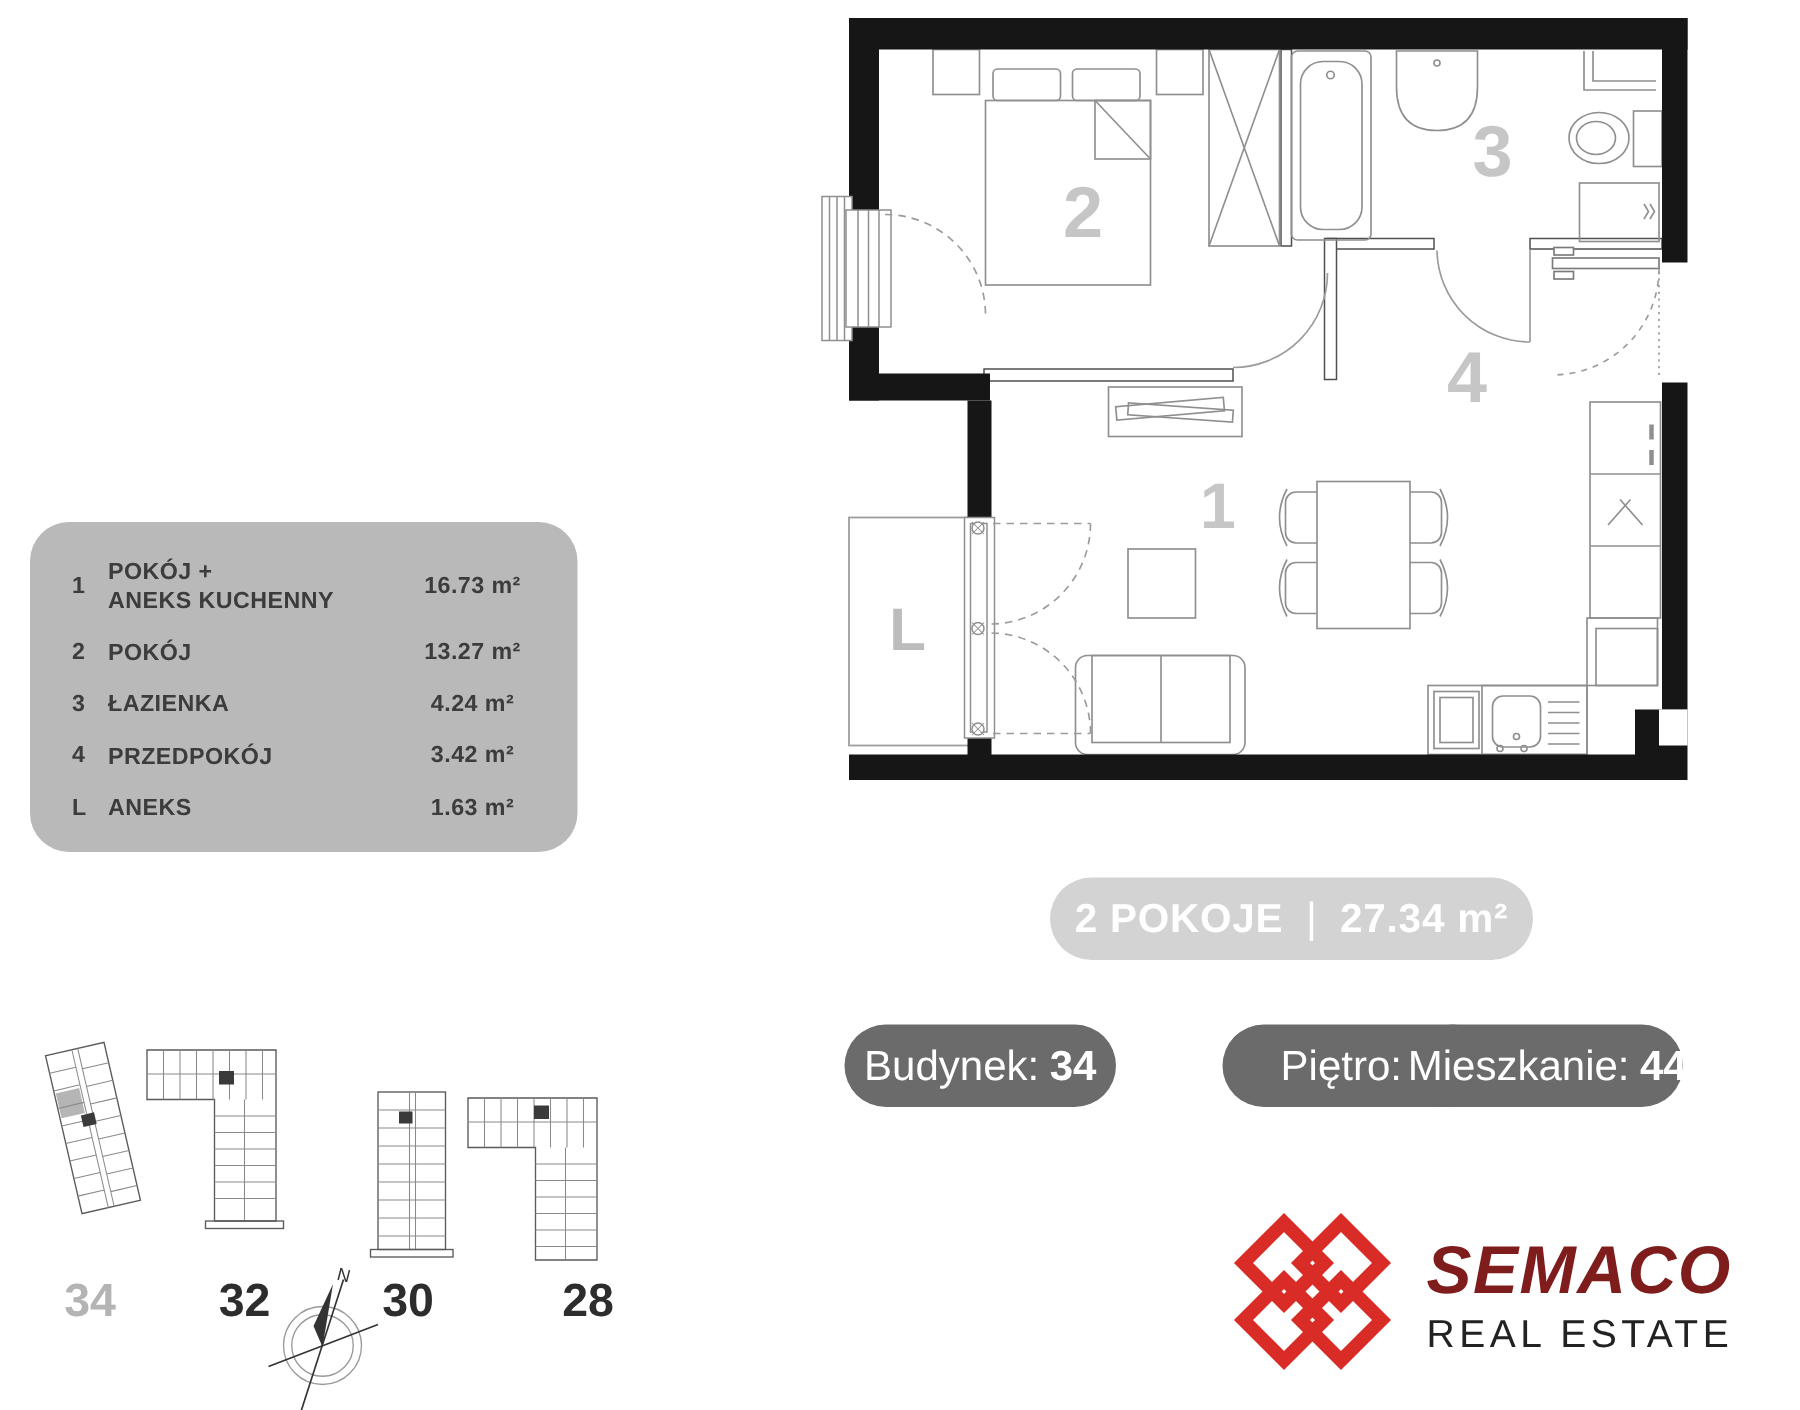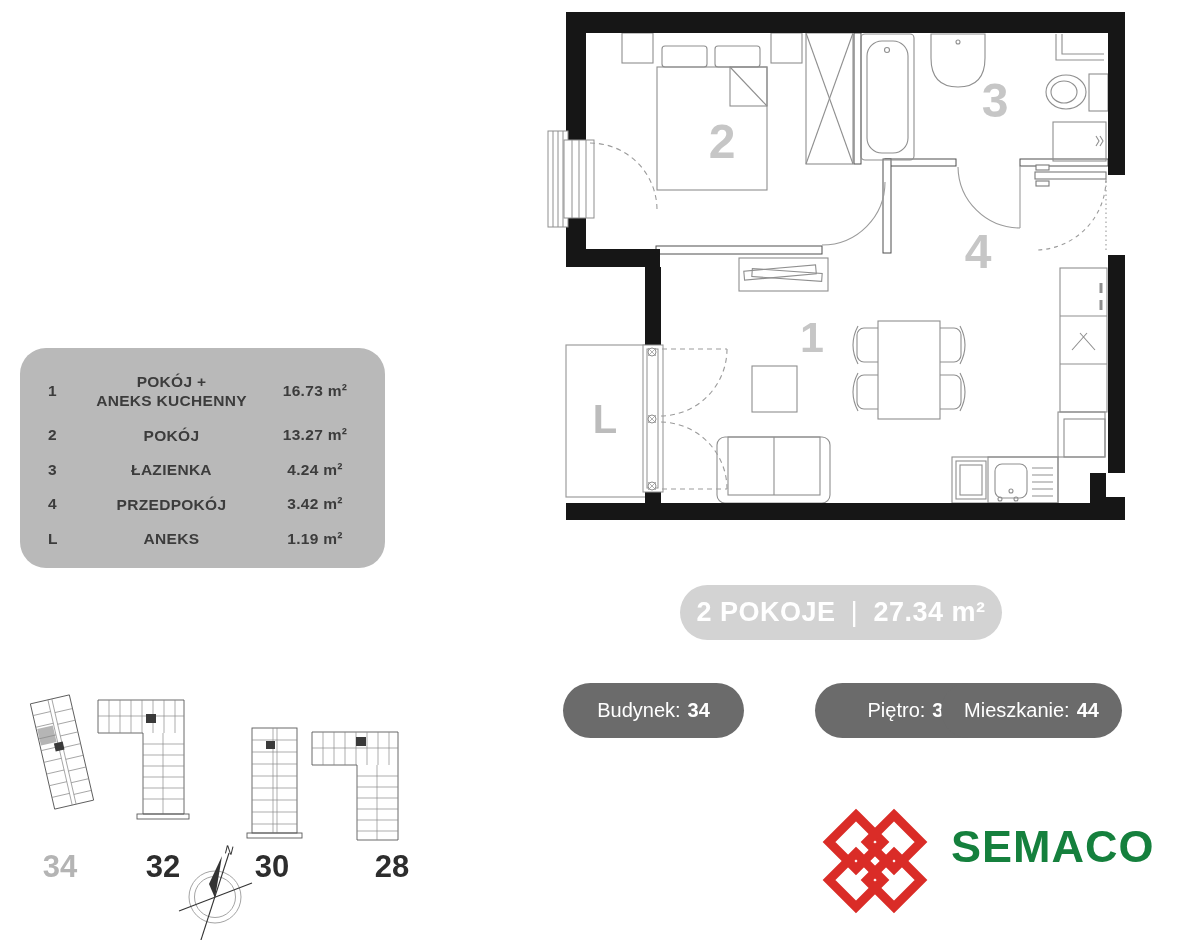--- a/index.html
+++ b/index.html
@@ -6,36 +6,36 @@
   body{width:1200px;height:940px;position:relative;overflow:hidden;
        font-family:"Liberation Sans",sans-serif;}
   svg{position:absolute;left:0;top:0;}
   
   .legend{position:absolute;left:20px;top:348px;width:365px;height:220px;
     background:#b9b9b9;border-radius:26px;box-sizing:border-box;
     padding:24px 22px 18px 22px;color:#3c3c3c;}
   .legend-row{display:grid;grid-template-columns:30px 1fr 92px;align-items:center;
     font-size:15.5px;font-weight:700;letter-spacing:.3px;margin-bottom:15px;}
   .legend-id{text-align:left;padding-left:6px;}
-  .legend-name{text-align:center;line-height:1.25;}
+  .legend-name{text-align:left;line-height:1.25;}
   .legend-area{text-align:center;padding-right:4px;font-weight:700;}
   
-  .area-badge{position:absolute;left:680px;top:585px;width:322px;height:55px;
+  .area-badge{position:absolute;left:700px;top:585px;width:322px;height:55px;
     background:#d3d3d3;border-radius:28px;display:flex;align-items:center;
     justify-content:center;gap:15px;color:#fff;font-weight:800;font-size:27px;
     letter-spacing:.5px;}
   .area-badge .sep{font-weight:400;font-size:28px;position:relative;top:-1px;}
   .info-badge{position:absolute;top:683px;width:181px;height:55px;background:#6b6b6b;
     border-radius:28px;display:flex;align-items:center;justify-content:center;gap:7px;
-    color:#fff;font-size:20px;font-weight:500;}
+    color:#fff;font-size:28px;font-weight:500;}
   .info-badge b{font-weight:800;}
   #badge-1{left:563px;} #badge-2{left:815px;} #badge-3{left:941px;}
   
   .logo-text{position:absolute;left:951px;top:824px;width:245px;}
-  .logo-name{font-size:45px;font-weight:900;color:#15803d;letter-spacing:1px;line-height:1;}
+  .logo-name{font-size:45px;font-weight:900;color:#7f1d1d;letter-spacing:1px;line-height:1;font-style:italic;}
   .logo-sub{font-size:26px;font-weight:400;color:#222;letter-spacing:3px;margin-top:5px;}
 </style>
 </head>
 <body>
 
 <svg width="1200" height="940" viewBox="0 0 1200 940">
 
   <g>
 
     <g stroke="#9d9d9d" fill="#fff" stroke-width="1.2">
@@ -291,21 +291,21 @@
     <div class="legend-name">
         <div>PRZEDPOKÓJ</div>
       </div>
     <div class="legend-area">3.42 m²</div>
   </div>
   <div class="legend-row">
     <div class="legend-id">L</div>
     <div class="legend-name">
         <div>ANEKS</div>
       </div>
-    <div class="legend-area">1.19 m²</div>
+    <div class="legend-area">1.63 m²</div>
   </div>
 </div>
 
 <div class="area-badge">
   <span>2 POKOJE</span>
   <span class="sep">|</span>
   <span>27.34 m²</span>
 </div>
 
 <div class="info-badge" id="badge-1">
@@ -316,13 +316,14 @@
   <span>Piętro:</span>
   <b>3</b>
 </div>
 <div class="info-badge" id="badge-3">
   <span>Mieszkanie:</span>
   <b>44</b>
 </div>
 
 <div class="logo-text">
   <div class="logo-name">SEMACO</div>
+  <div class="logo-sub">REAL ESTATE</div>
 </div>
 
 </body></html>

